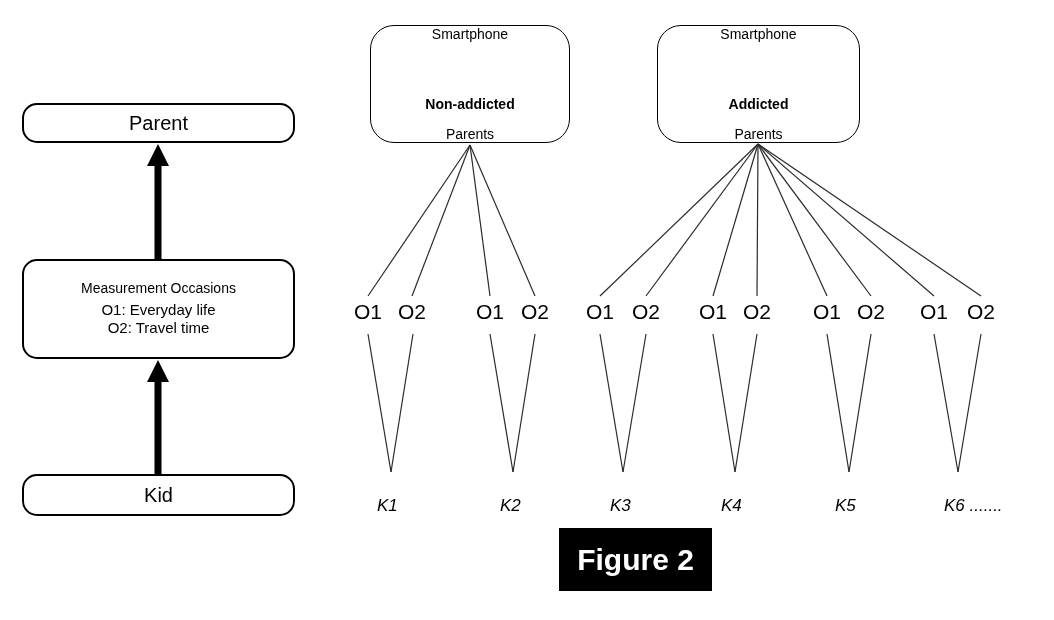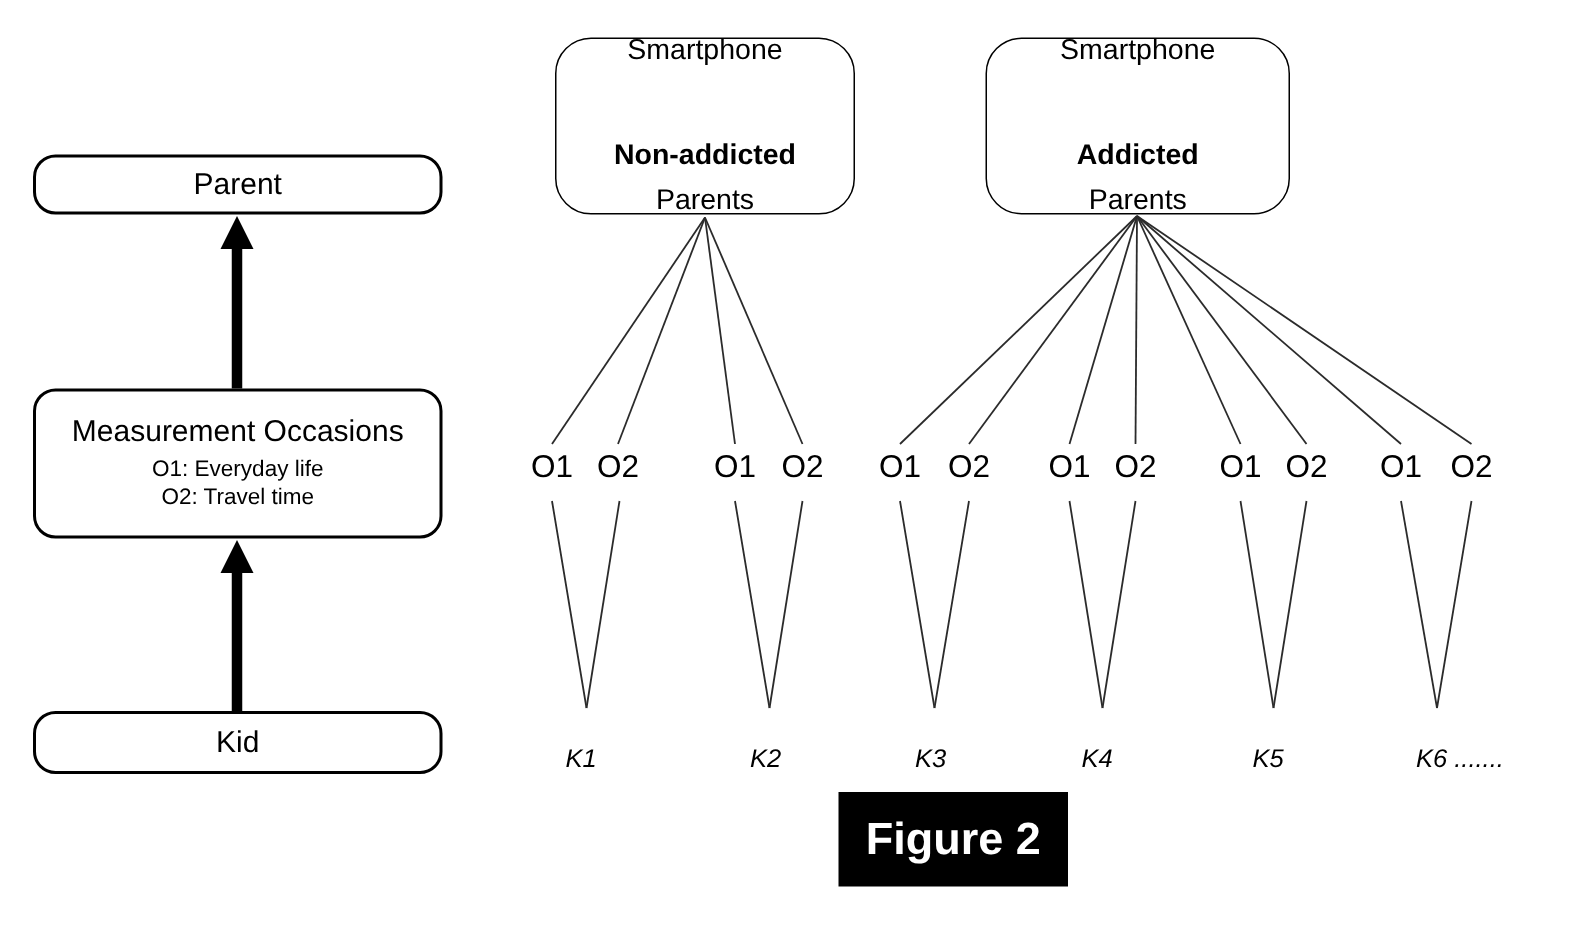--- a/index.html
+++ b/index.html
@@ -40,29 +40,29 @@
   }
   .parent-box  { top: 103px; height: 40px; font-size: 20px; }
   .kid-box     { top: 474px; height: 42px; font-size: 20px; justify-content: center; }
   .measure-box {
     top: 259px;
     height: 100px;
     flex-direction: column;
     justify-content: center;
     line-height: 1.25;
   }
-  .measure-title { font-size: 20px; margin-bottom: 3px; }
+  .measure-title { font-size: 14px; margin-bottom: 3px; }
   .measure-sub   { font-size: 15px; }
   .group-box {
     top: 25px;
     height: 118px;
     border: 1.5px solid #000000;
     border-radius: 24px;
     flex-direction: column;
-    font-size: 19px;
+    font-size: 14px;
     line-height: 30px;
   }
   .group-box .bold-line { font-weight: bold; margin-top: 40px; }
   .nonaddicted-box { left: 370px; width: 200px; }
   .addicted-box    { left: 657px; width: 203px; }
   .o-label {
     position: absolute;
     top: 300px;
     transform: translateX(-50%);
     font-size: 21px;

